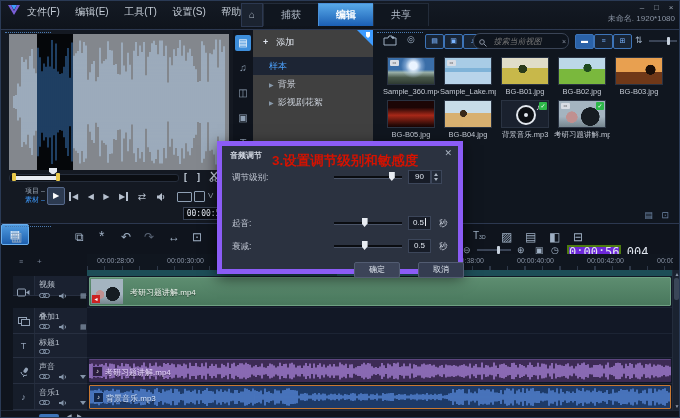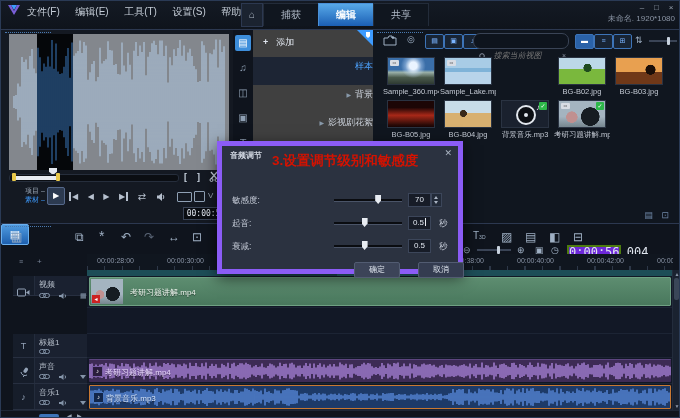--- a/index.html
+++ b/index.html
@@ -37,31 +37,31 @@
   #playbtn{left:46px;top:157px;width:16px;height:16px;background:#2c3a50;border:1px solid #55688a;
            border-radius:2px;color:#fff;text-align:center;line-height:15px;font-size:8px;}
   .modelbl{font-size:7px;line-height:8px;}
   #timecodebox{left:182px;top:177px;width:44px;height:11px;background:#0a0d12;border:1px solid #3a4456;
                color:#dfe5ee;font-size:8px;line-height:11px;text-align:center;}
   
   .navico{width:16px;height:16px;margin:5px auto 9px;color:#8fa0b4;font-size:10px;text-align:center;line-height:16px;border-radius:2px;}
   .navico.active{background:#3d8edb;color:#fff;}
   
   #addrow{padding:6px 0 0 10px;color:#dfe5ee;}
-  .folder-row{padding:3px 0 12px 16px;color:#c9cfd8;font-size:9px;text-align:right;}
+  .folder-row{padding:3px 0 2px 16px;color:#c9cfd8;font-size:9px;}
   .folder-row .tri{color:#8899aa;font-size:6px;margin-right:4px;}
   .folder-row.sel{color:#4da3ff;background:#1d2534;padding-left:16px;}
   #cornerflag{right:0;top:0;width:0;height:0;border-top:16px solid #3d9bff;border-left:16px solid transparent;}
   #cornerpin{right:3px;top:2px;width:4px;height:6px;background:#fff;clip-path:polygon(0 0,100% 0,100% 70%,50% 100%,0 70%);}
   
   .lbtn{position:absolute;top:4px;width:17px;height:13px;background:#182434;border:1px solid #3d74b8;
         border-radius:2px;color:#7ab4ff;font-size:7px;text-align:center;line-height:12px;}
   #searchbox{left:100px;top:3px;width:94px;height:14px;background:#0e141d;border:1px solid #3a4456;border-radius:7px;}
   #searchbox input{background:transparent;border:none;outline:none;font-style:italic;font-size:8px;
-                   color:#8a93a3;width:64px;margin:16px 0 0 2px;font-family:"Liberation Sans",sans-serif;}
+                   color:#8a93a3;width:64px;margin:2px 0 0 2px;font-family:"Liberation Sans",sans-serif;}
   .sico{color:#9fb0c4;font-size:10px;}
   
   .thumb{position:absolute;width:52px;}
   .timg{position:relative;width:48px;height:28px;margin:0 auto;border:1px solid #2a3342;box-sizing:border-box;}
   .tlabel{width:56px;margin-left:-2px;text-align:center;font-size:7.5px;color:#c2c8d2;margin-top:2px;
           white-space:nowrap;overflow:hidden;}
   .badge-film{position:absolute;left:2px;top:2px;width:9px;height:6px;background:#d8dde4;border-radius:1px;
               font-size:4px;color:#333;text-align:center;line-height:6px;}
   .badge-check{position:absolute;right:1px;top:1px;width:8px;height:8px;background:#2eb84a;color:#fff;
                font-size:6px;text-align:center;line-height:8px;border-radius:1px;}
@@ -290,20 +290,24 @@
           <span class="badge-film">▭</span>
         </div>
       <div class="tlabel">Sample_360.mp4</div>
     </div>
     <div class="thumb" style="left:69px;top:27px;">
       <div class="timg th-lake">
           <span class="badge-film">▭</span>
         </div>
       <div class="tlabel">Sample_Lake.mp4</div>
     </div>
+    <div class="thumb" style="left:126px;top:27px;">
+      <div class="timg th-b01"></div>
+      <div class="tlabel">BG-B01.jpg</div>
+    </div>
     <div class="thumb" style="left:183px;top:27px;">
       <div class="timg th-b02"></div>
       <div class="tlabel">BG-B02.jpg</div>
     </div>
     <div class="thumb" style="left:240px;top:27px;">
       <div class="timg th-b03"></div>
       <div class="tlabel">BG-B03.jpg</div>
     </div>
     <div class="thumb" style="left:12px;top:70px;">
       <div class="timg th-b05"></div>
@@ -389,20 +393,40 @@
             <rect x="0.5" y="1.5" width="6" height="4" rx="2" fill="none" stroke="#8494a8"></rect>
             <rect x="4.5" y="1.5" width="6" height="4" rx="2" fill="none" stroke="#8494a8"></rect>
           </svg>
         <svg width="9" height="8">
             <path d="M0,3 H2 L4.5,1 V7 L2,5 H0 Z" fill="#8494a8"></path>
             <path d="M6,2.5 A2.5,2.5 0 0 1 6,5.5" stroke="#8494a8" fill="none"></path>
           </svg>
         <span class="gridico">▦</span>
       </div>
     </div>
+    <div class="trow-h" style="top:84px;height:26px;">
+      <div class="tr-iconcol" style="line-height:26px;">
+        <svg width="12" height="9">
+            <rect x="0.5" y="0.5" width="8" height="6" fill="none" stroke="#93a2b6"></rect>
+            <rect x="3.5" y="2.5" width="8" height="6" fill="#161d2a" stroke="#93a2b6"></rect>
+          </svg>
+      </div>
+      <div class="tr-name">叠加1</div>
+      <div class="tr-icons" style="top:13px;">
+        <svg width="11" height="7">
+            <rect x="0.5" y="1.5" width="6" height="4" rx="2" fill="none" stroke="#8494a8"></rect>
+            <rect x="4.5" y="1.5" width="6" height="4" rx="2" fill="none" stroke="#8494a8"></rect>
+          </svg>
+        <svg width="9" height="8">
+            <path d="M0,3 H2 L4.5,1 V7 L2,5 H0 Z" fill="#8494a8"></path>
+            <path d="M6,2.5 A2.5,2.5 0 0 1 6,5.5" stroke="#8494a8" fill="none"></path>
+          </svg>
+        <span class="gridico">▦</span>
+      </div>
+    </div>
     <div class="trow-h" style="top:110px;height:24px;">
       <div class="tr-iconcol" style="line-height:24px;font-size:9px;">T</div>
       <div class="tr-name">标题1</div>
       <div class="tr-icons" style="top:12px;">
         <svg width="11" height="7">
             <rect x="0.5" y="1.5" width="6" height="4" rx="2" fill="none" stroke="#8494a8"></rect>
             <rect x="4.5" y="1.5" width="6" height="4" rx="2" fill="none" stroke="#8494a8"></rect>
           </svg>
       </div>
     </div>
@@ -486,26 +510,26 @@
       <span class="pagearr" style="left:66px;">◀</span>
       <span class="pagearr" style="left:76px;">▶</span>
     </div>
   </div>
 
   <div class="abs" id="dialog">
     <div id="dlg-title">音频调节</div>
     <div id="dlg-close">✕</div>
     <div id="dlg-annot">3.设置调节级别和敏感度</div>
 
-    <div class="drow" style="top:47px;">
-      <span class="dlabel">敏感度:</span>
+    <div class="drow" style="top:24px;">
+      <span class="dlabel">调节级别:</span>
       <div class="dslider">
-          <div class="dthumb" style="left: calc(65% - 3px);"></div>
-        </div>
-      <div class="dval">70</div>
+          <div class="dthumb" style="left: calc(85% - 3px);"></div>
+        </div>
+      <div class="dval">90</div>
       <div class="dspin">
           <i class="up"></i>
           <i class="dn"></i>
         </div>
     </div>
     <div class="drow" style="top:70px;">
       <span class="dlabel">起音:</span>
       <div class="dslider">
           <div class="dthumb" style="left: calc(45% - 3px);"></div>
         </div>

